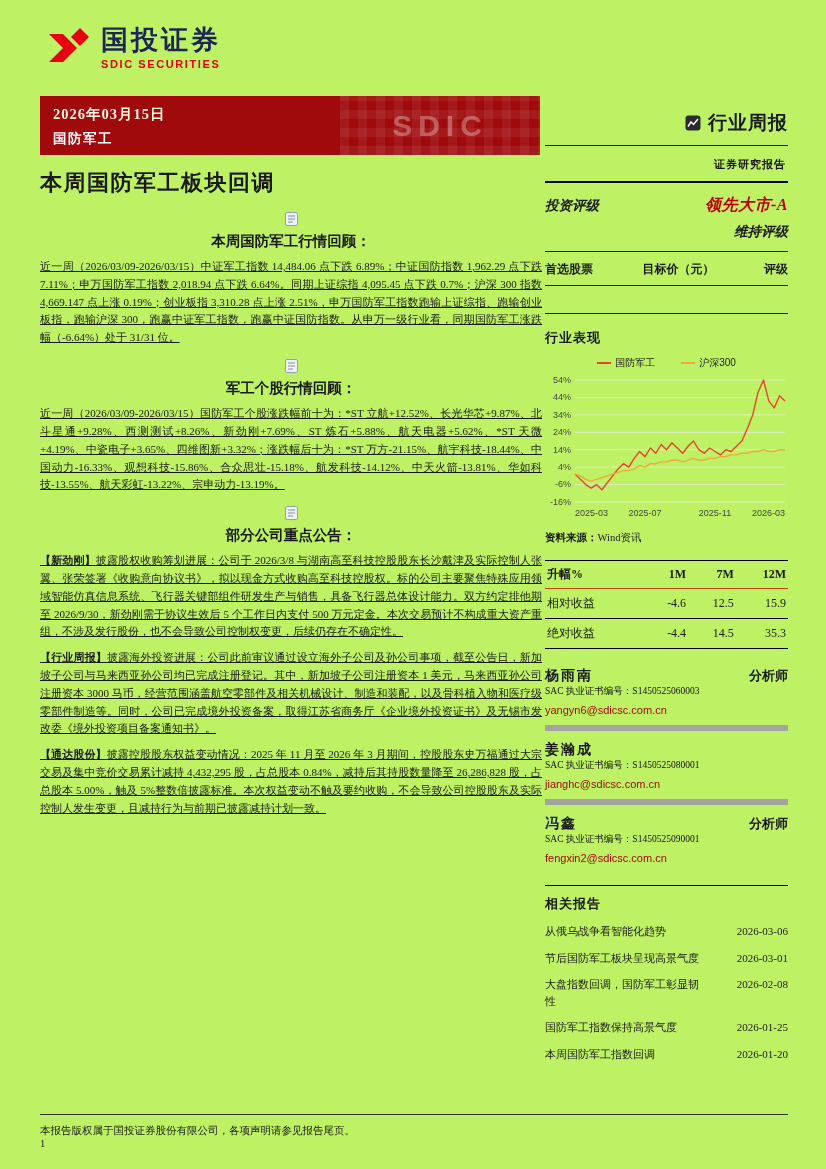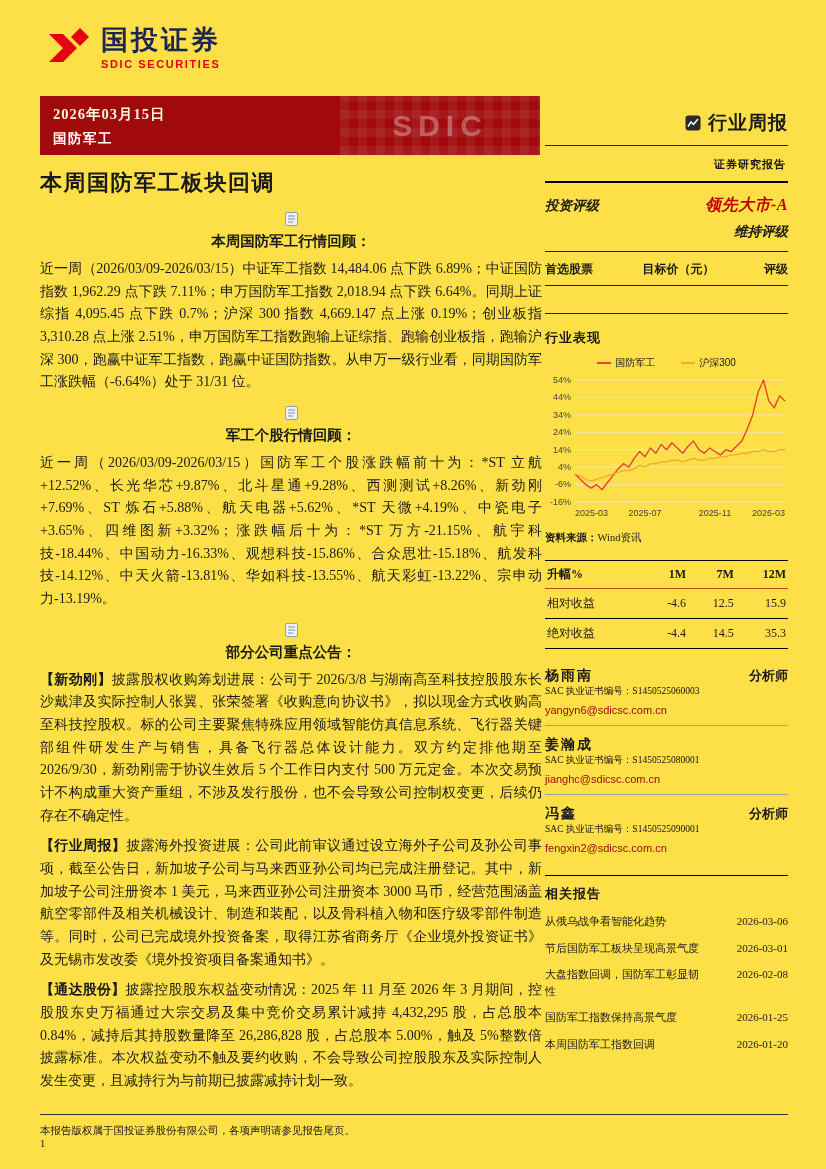--- a/index.html
+++ b/index.html
@@ -1,19 +1,19 @@
 <!DOCTYPE html>
 <html><head>
 <meta charset="utf-8">
 <style>
   * { margin:0; padding:0; box-sizing:border-box; }
   html,body { background:#f0f0f0; }
   .page {
     position:relative; width:826px; height:1169px; margin:0 auto;
-    background:#fde047; overflow:hidden; color:#1a1a1a;
+    background:#bef264; overflow:hidden; color:#1a1a1a;
     font-family:"Liberation Serif","DejaVu Serif",serif;
   }
   
   .logo { position:absolute; left:46px; top:26px; display:flex; align-items:center; gap:9px; }
   .logo-text { display:flex; flex-direction:column; }
   .logo-cn { font-size:27px; font-weight:bold; color:#1d2553; letter-spacing:3px; font-family:"Liberation Sans",sans-serif; line-height:1.1; }
   .logo-en { font-size:11px; color:#e60012; font-weight:bold; letter-spacing:1.6px; font-family:"Liberation Sans",sans-serif; margin-top:2px; }
   
   .banner { position:absolute; left:40px; top:96px; width:500px; height:59px; background:#a00a0c; overflow:hidden; }
   .banner-date { position:absolute; left:13px; top:9px; color:#fdf6df; font-size:14.5px; font-weight:bold; letter-spacing:1px; }
@@ -45,36 +45,36 @@
   .legend-swatch { display:inline-block; width:14px; height:2.5px; }
   .tick { font-size:9px; fill:#444; font-family:"Liberation Sans",sans-serif; }
   .source { font-size:10.5px; margin-top:7px; }
   .source .lbl { font-weight:bold; }
   table.returns { width:100%; border-collapse:collapse; margin-top:15px; font-size:12px; }
   table.returns th { border-top:1.5px solid #000; border-bottom:1px solid #c2410c; padding:5px 2px; font-weight:bold; }
   table.returns td { padding:6px 2px; border-bottom:1px solid #000; }
   table.returns .num { text-align:right; }
   table.returns .lblcol { text-align:left; }
   .analysts { margin-top:8px; }
-  .analyst { padding:10px 0 9px; border-bottom:1px solid #a3a3a3; }
+  .analyst { padding:10px 0 9px; border-bottom:6px solid #a3a3a3; }
   .analyst-row { display:flex; justify-content:space-between; align-items:baseline; }
   .analyst-name { font-size:14px; font-weight:bold; letter-spacing:2px; }
   .analyst-role { font-size:13px; font-weight:bold; }
   .analyst-sac { font-size:9.5px; color:#111; }
   .analyst-email { font-size:11px; margin-top:6px; color:#a00a0c; font-family:"Liberation Sans",sans-serif; }
   .related { margin-top:12px; border-top:1.5px solid #000; padding-top:9px; }
   .related-title { font-size:13px; font-weight:bold; margin-bottom:10px; letter-spacing:1px; }
   .related-item { display:flex; justify-content:space-between; gap:10px; font-size:11px; margin-bottom:10px; line-height:1.5; }
   .related-item .t { width:158px; }
   .related-item .d { white-space:nowrap; }
   
   .main { position:absolute; left:40px; top:168px; width:502px; }
   .doc-title { font-size:22px; font-weight:bold; letter-spacing:1.5px; margin-bottom:14px; }
   .sec-head { display:flex; align-items:center; gap:6px; font-size:14.5px; font-weight:bold; margin:12px 0 7px;flex-direction:column; }
-  .body-p { font-size:14px; line-height:1.62; text-align:justify; margin-bottom:8px; }
+  .body-p { font-size:11px; line-height:1.62; text-align:justify; margin-bottom:8px;text-decoration:underline; }
   .body-p .annc-name { font-weight:bold; }
   
   .footer { position:absolute; left:40px; right:38px; bottom:20px; border-top:1px solid #333; padding-top:9px;
             display:flex; justify-content:space-between; font-size:10.5px;flex-direction:column; }
 </style>
 </head>
 <body>
 
 <div class="page">
 

